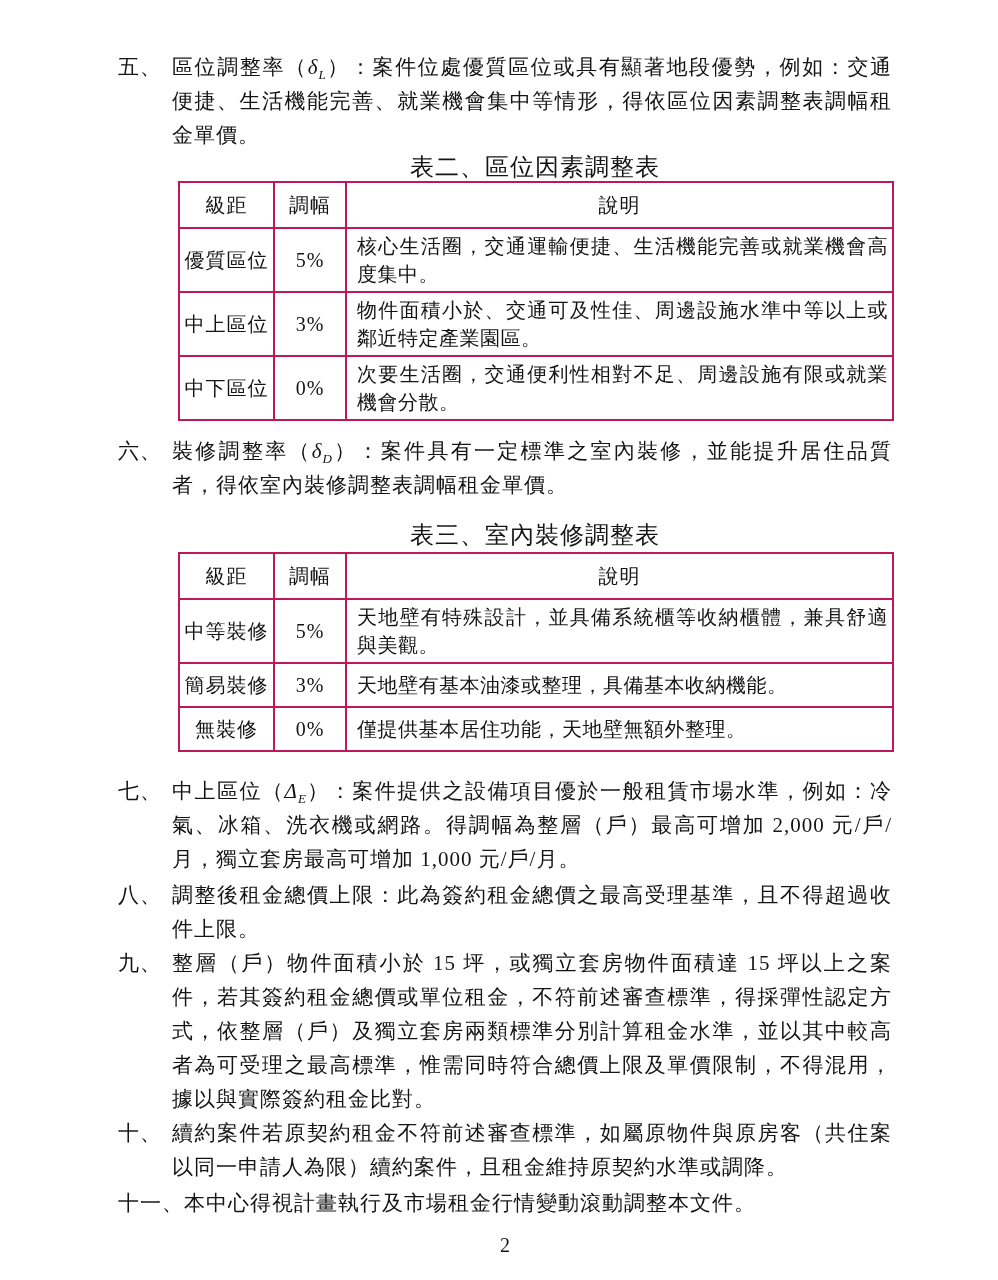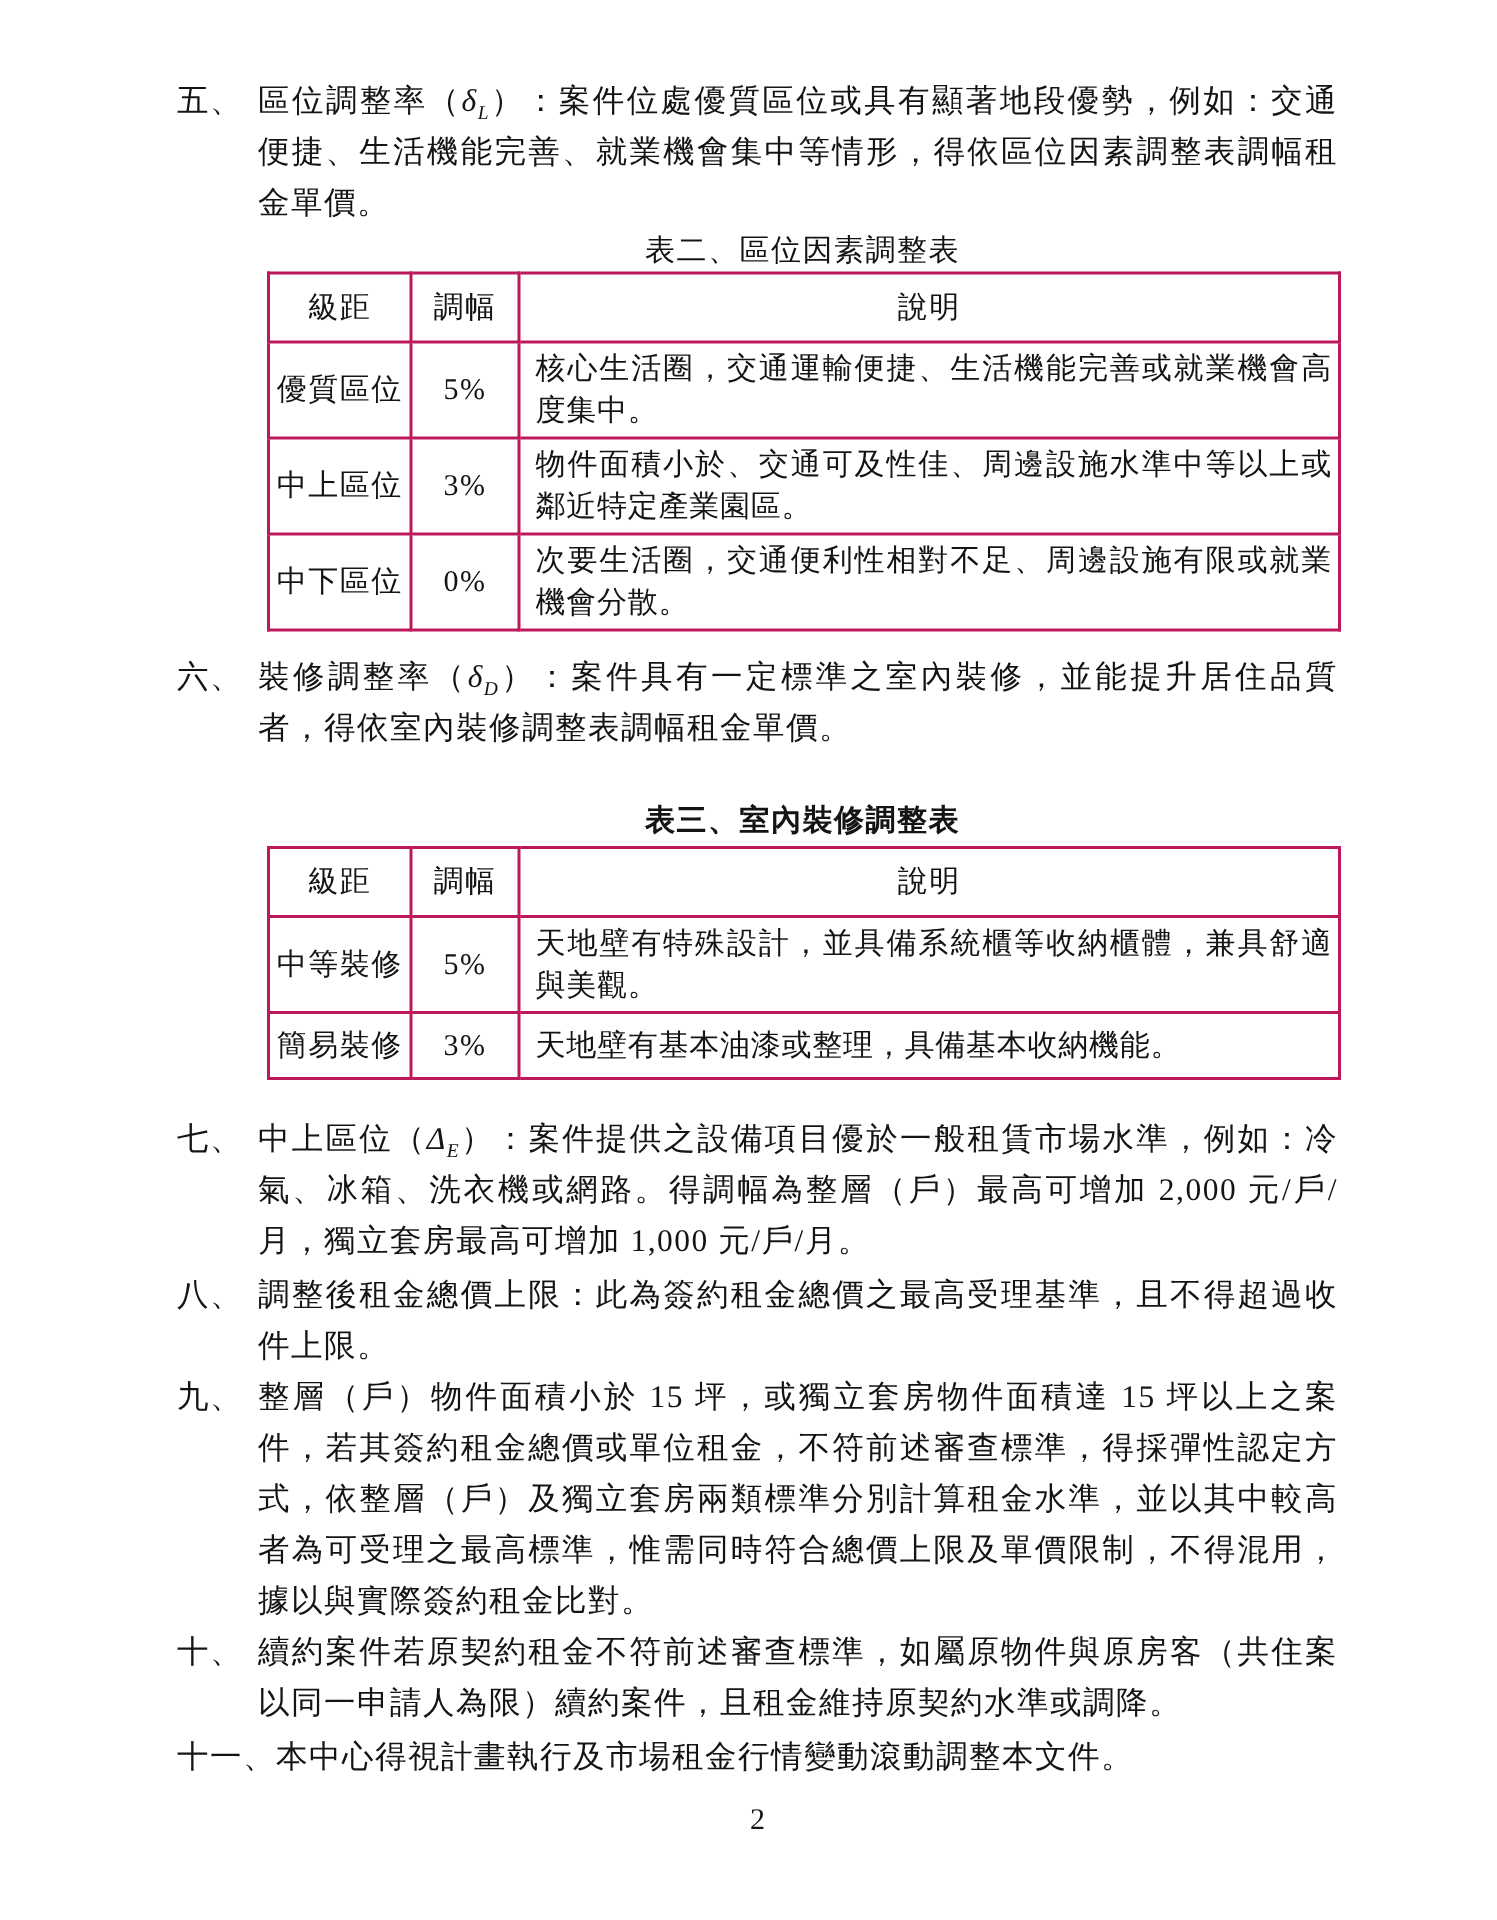--- a/index.html
+++ b/index.html
@@ -17,24 +17,24 @@
     letter-spacing: 1px;
   }
   .item { display: flex; align-items: flex-start; }
   .marker { flex: 0 0 auto; min-width: 54px; white-space: nowrap; }
   .ibody { flex: 1 1 auto; text-align: justify; }
   .sym i { font-family: "Liberation Serif", "DejaVu Serif", serif; }
   sub { font-size: 0.62em; line-height: 0; }
   .caption {
     margin-left: 60px; width: 714px;
     text-align: center;
-    font-size: 20px; line-height: 26px; height: 26px;
+    font-size: 24px; line-height: 26px; height: 26px;
   }
   .cap2 { margin-top: 2px; }
-  .cap3 { margin-top: 32px; font-weight: bold; }
+  .cap3 { margin-top: 20px; }
   table {
     border-collapse: collapse;
     table-layout: fixed;
     margin-left: 60px;
     width: 714px;
   }
   .t2 { margin-top: 1px; }
   .t3 { margin-top: 4px; }
   th, td {
     border: 2px solid #be185d;
@@ -132,20 +132,25 @@
     <tr class="data">
       <td class="cell-center">中等裝修</td>
       <td class="cell-center">5%</td>
       <td class="cell-desc">天地壁有特殊設計，並具備系統櫃等收納櫃體，兼具舒適與美觀。</td>
     </tr>
     <tr class="data">
       <td class="cell-center">簡易裝修</td>
       <td class="cell-center">3%</td>
       <td class="cell-desc">天地壁有基本油漆或整理，具備基本收納機能。</td>
     </tr>
+    <tr class="data">
+      <td class="cell-center">無裝修</td>
+      <td class="cell-center">0%</td>
+      <td class="cell-desc">僅提供基本居住功能，天地壁無額外整理。</td>
+    </tr>
   </tbody>
     </table>
 
   <div class="item m-i7">
     <span class="marker">七、</span>
     <span class="ibody"><span>中上區位（</span><span class="sym"><i>Δ</i><sub><i>E</i></sub></span><span>）：案件提供之設備項目優於一般租賃市場水準，例如：冷氣、冰箱、洗衣機或網路。得調幅為整層（戶）最高可增加 2,000 元/戶/月，獨立套房最高可增加 1,000 元/戶/月。</span></span>
   </div>
 
   <div class="item m-i8">
     <span class="marker">八、</span>

